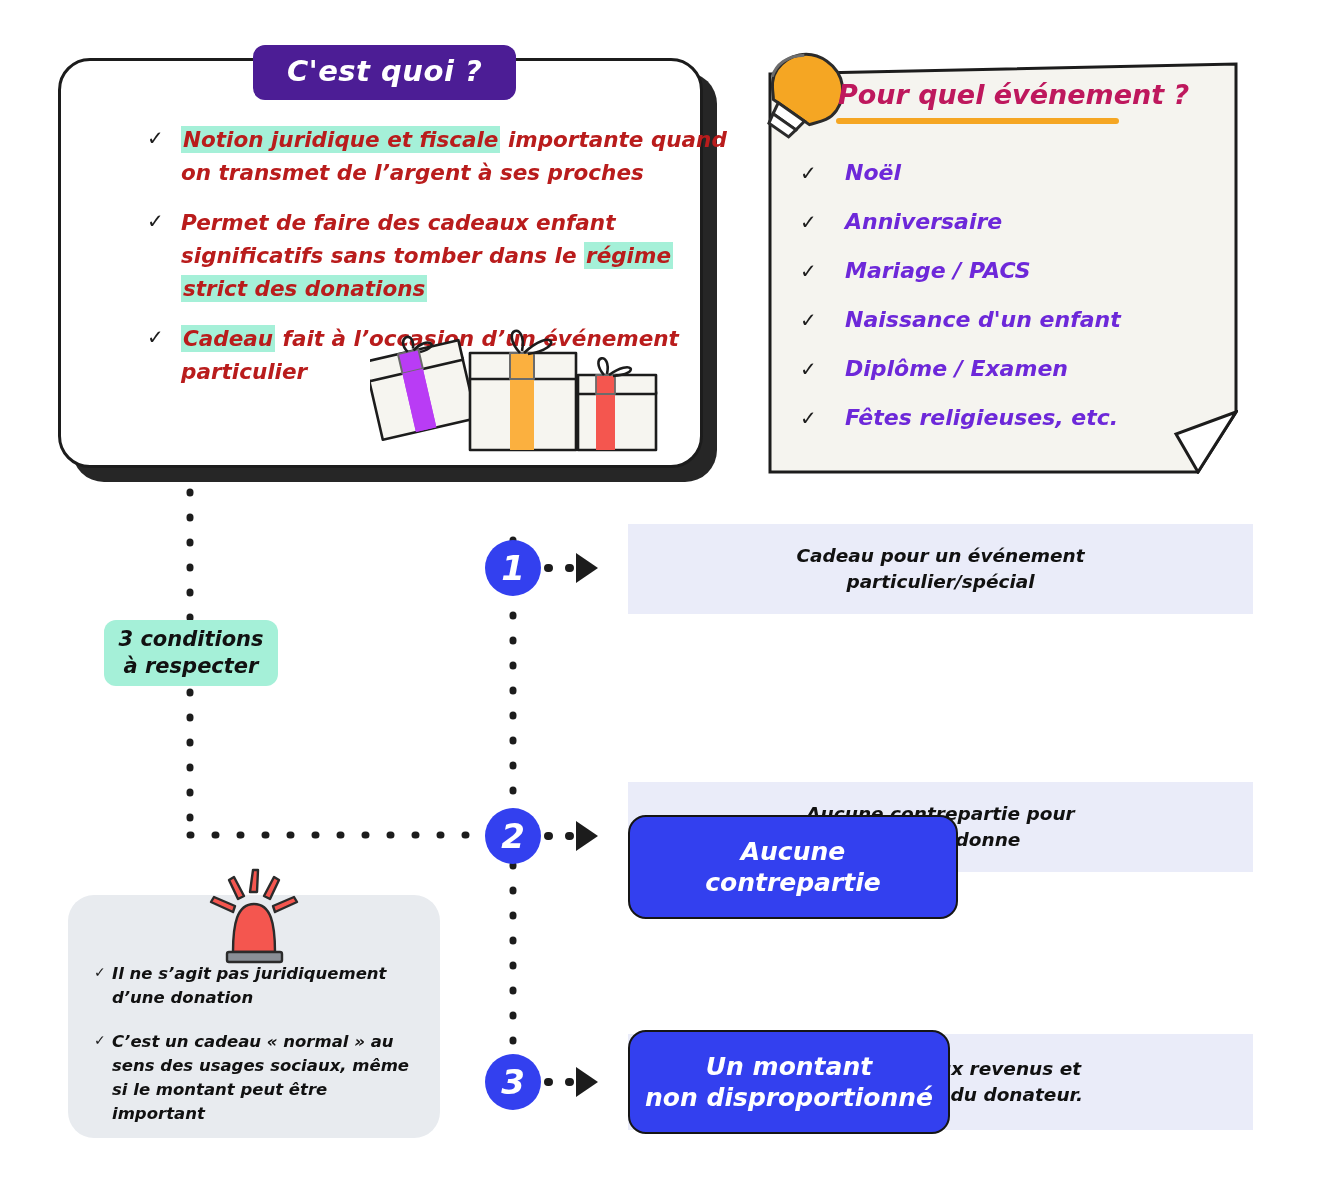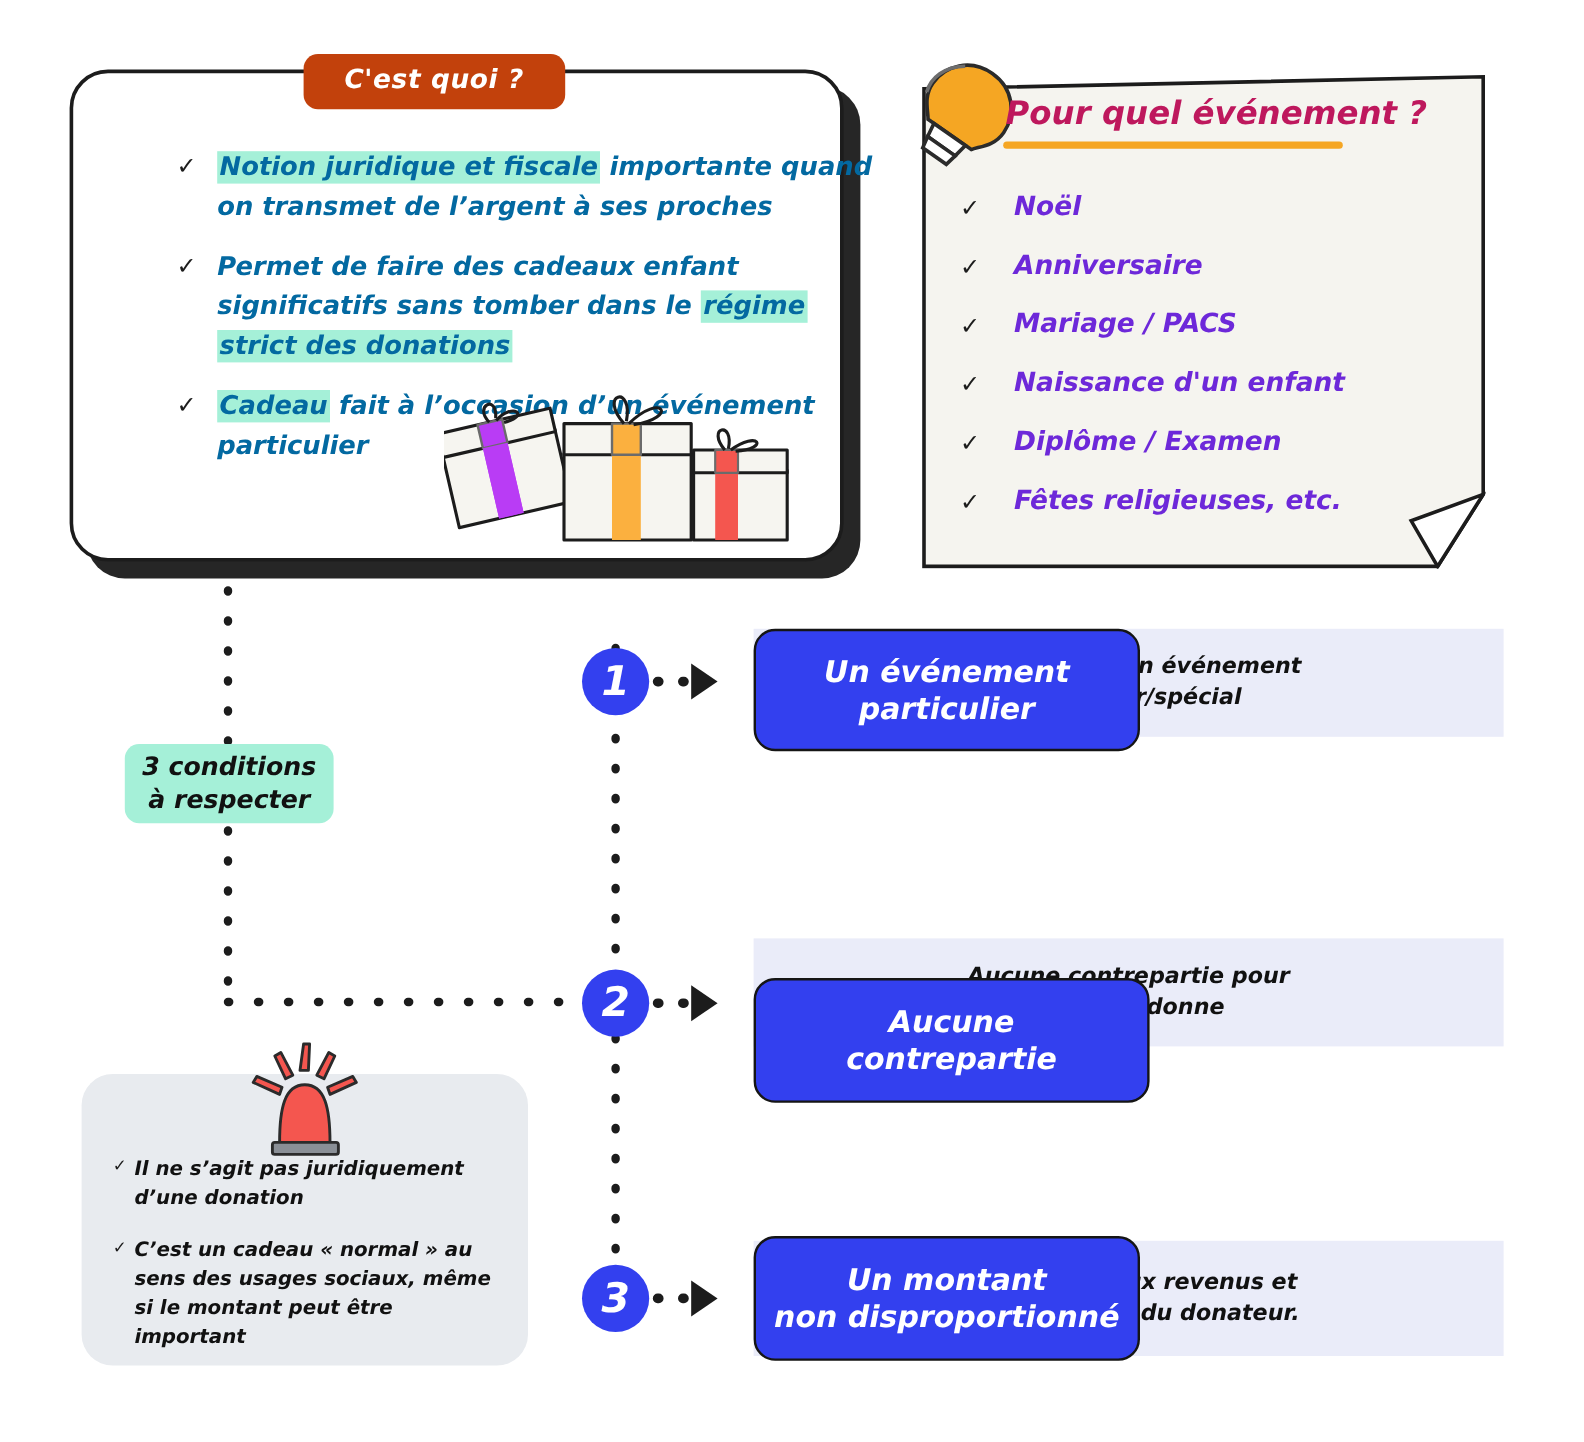--- a/index.html
+++ b/index.html
@@ -44,25 +44,25 @@
     left: 58px; top: 58px;
     width: 645px; height: 410px;
     border-radius: 32px;
     background: #ffffff;
     border: 3px solid #1c1c1c;
     box-sizing: border-box;
   }
   #main-card-title {
     position: absolute;
     left: 253px; top: 45px;
-    background: #c2410c;
+    background: #4c1d95;
     color: #ffffff;
     border-radius: 12px;
     padding: 9px 34px 12px 34px;
-    font-size: 22px;
+    font-size: 29px;
     letter-spacing: 0.5px;
     z-index: 5;
   }
   #main-list {
     position: absolute;
     left: 86px; top: 62px;
     width: 580px;
     list-style: none;
     margin: 0;
     padding: 0;
@@ -75,21 +75,21 @@
   #main-list .chk {
     flex: 0 0 34px;
     font-size: 20px;
     color: #1c1c1c;
     line-height: 1.55;
     font-weight: 700;
   }
   #main-list .txt {
     font-size: 21.5px;
     line-height: 1.55;
-    color: #0369a1;
+    color: #b91c1c;
   }
   .hl {
     background: #a5f0d8;
     padding: 1px 2px;
     box-decoration-break: clone;
     -webkit-box-decoration-break: clone;
   }
 
   
   #gifts {
@@ -391,26 +391,20 @@
   <div class="num-badge hand" style="left:485px; top:540px;">
     <span>1</span>
   </div>
   <div class="arrow" style="left:576px; top:553px;"></div>
   <div class="side-panel" style="left:628px; top:524px; width:625px; height:90px;">
     <span>
       <span class="hand">Cadeau pour un événement</span><br>
       <span class="hand">particulier/spécial</span>
     </span>
   </div>
-  <div class="blue-box hand" style="left:628px; top:524px; width:322px; height:102px;">
-    <span>
-      <span>Un événement</span><br>
-      <span>particulier</span>
-    </span>
-  </div>
 
   <div class="num-badge hand" style="left:485px; top:808px;">
     <span>2</span>
   </div>
   <div class="arrow" style="left:576px; top:821px;"></div>
   <div class="side-panel" style="left:628px; top:782px; width:625px; height:90px;">
     <span>
       <span class="hand">Aucune contrepartie pour</span><br>
       <span class="hand">celui qui donne</span>
     </span>

